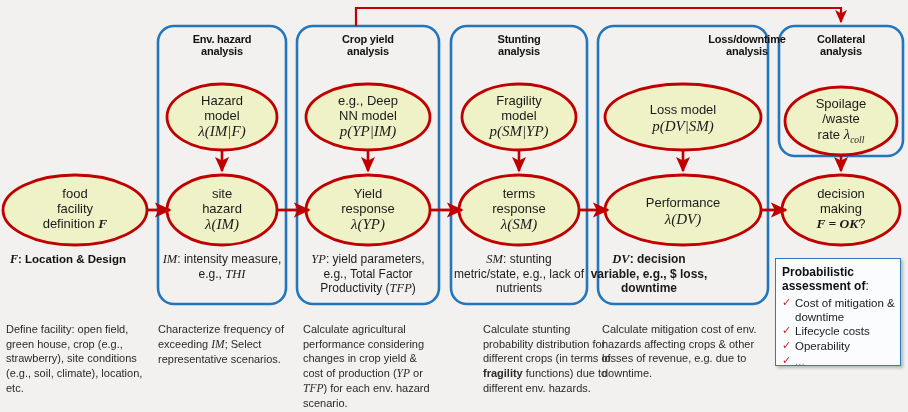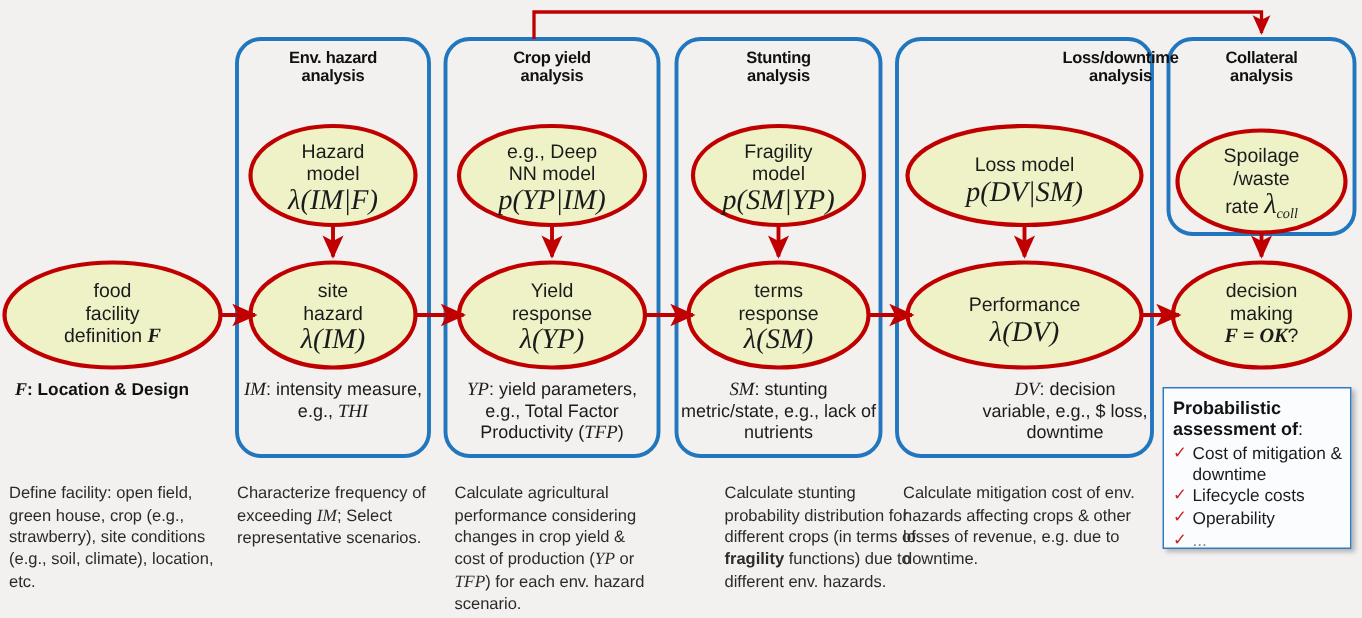--- a/index.html
+++ b/index.html
@@ -15,21 +15,21 @@
   
   #svglayer{position:absolute;left:0;top:0;width:908px;height:412px;}
 
   
   .lbl{position:absolute;text-align:center;color:#1b1b1b;line-height:1.12;}
   .phase-title{
     font-weight:bold;font-size:11px;color:#111;
     letter-spacing:-0.2px;
   }
   .node-text{font-size:13px;}
-  .node-text .it{font-style:italic;font-family:"Liberation Serif",serif;font-size:19px;}
+  .node-text .it{font-style:italic;font-family:"Liberation Serif",serif;font-size:15px;}
   .node-text .bi{font-style:italic;font-weight:bold;font-family:"Liberation Serif",serif;font-size:13.5px;}
   .sub{width:132px;font-size:12px;line-height:1.18;}
   .sub .it{font-style:italic;font-family:"Liberation Serif",serif;font-size:12.5px;}
   .flabel{position:absolute;font-size:11.5px;font-weight:bold;color:#111;}
   .flabel .it{font-style:italic;font-family:"Liberation Serif",serif;font-size:12px;}
   .desc{
     position:absolute;text-align:left;font-size:11px;line-height:1.33;color:#2a2a2a;
   }
   .desc .it{font-style:italic;font-family:"Liberation Serif",serif;font-size:11.5px;}
   .desc .bb{font-weight:bold;}
@@ -195,21 +195,21 @@
   <div class="lbl sub" style="left:452px;top:252px;width:134px;">
     <span class="it">SM</span><span>: stunting</span><br>
     <span>metric/state, e.g., lack of nutrients</span>
   </div>
 
   <div class="lbl sub" style="left:298px;top:252px;width:140px;">
     <span class="it">YP</span><span>: yield parameters,</span><br>
     <span>e.g., Total Factor Productivity (</span><span class="it">TFP</span><span>)</span>
   </div>
 
-  <div class="lbl sub" style="left:642px;top:252px;width:136px;">
+  <div class="lbl sub" style="left:581px;top:252px;width:136px;font-weight:bold;">
     <span class="it">DV</span><span>: decision</span><br>
     <span>variable, e.g., $ loss, downtime</span>
   </div>
 
   <div class="desc" style="left:158px;top:322px;width:128px;">
     <span>Characterize frequency of exceeding </span><span class="it">IM</span><span>; Select representative scenarios.</span>
   </div>
 
   <div class="desc" style="left:6px;top:322px;width:140px;">Define facility: open field, green house, crop (e.g., strawberry), site conditions (e.g., soil, climate), location, etc.</div>
 

